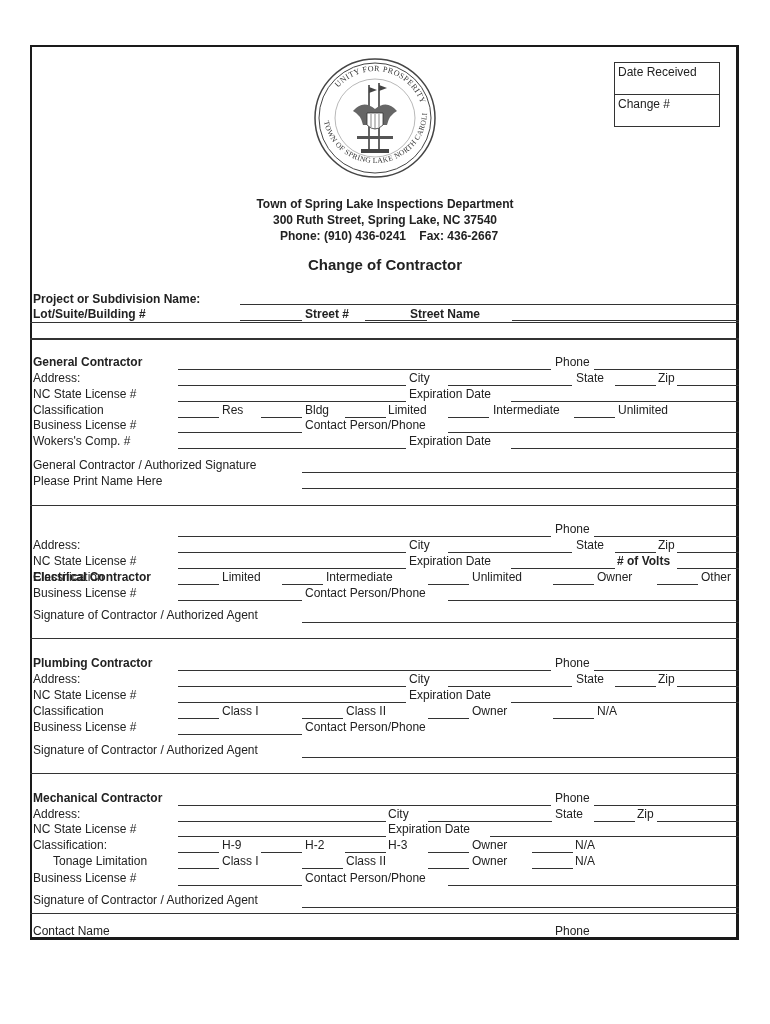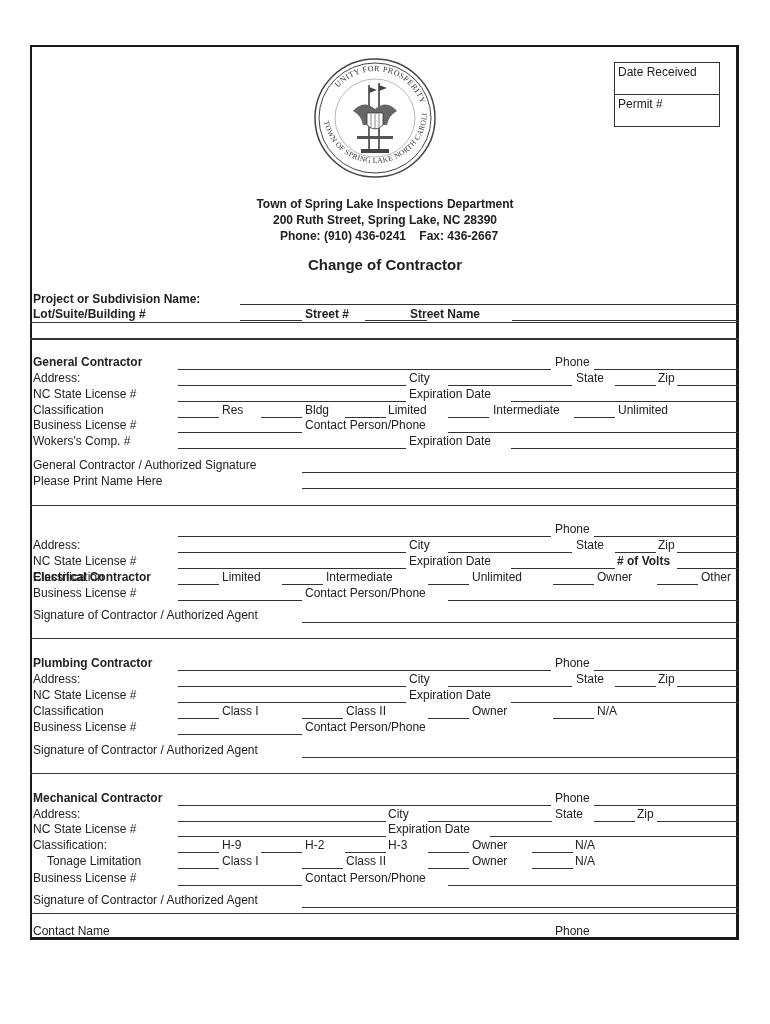--- a/index.html
+++ b/index.html
@@ -21,21 +21,21 @@
 </style>
 </head>
 <body>
 
 <div class="page"></div>
 
 <div class="box" style="left:614px;top:62px;width:106px;height:33px;">
   <span>Date Received</span>
 </div>
 <div class="box" style="left:614px;top:94px;width:106px;height:33px;">
-  <span>Permit #</span>
+  <span>Change #</span>
 </div>
 
 <svg class="seal" viewBox="0 0 124 122">
   <ellipse cx="62" cy="61" rx="60" ry="59" fill="none" stroke="#444" stroke-width="1.5"></ellipse>
   <ellipse cx="62" cy="61" rx="56" ry="55" fill="none" stroke="#444" stroke-width="1"></ellipse>
   <ellipse cx="62" cy="61" rx="40" ry="39" fill="none" stroke="#888" stroke-width="0.6"></ellipse>
   <line x1="56" y1="28" x2="56" y2="92" stroke="#333" stroke-width="1.5"></line>
   <line x1="66" y1="26" x2="66" y2="92" stroke="#333" stroke-width="1.5"></line>
   <path d="M56 30 l8 3 l-8 3z" fill="#444"></path>
   <path d="M66 28 l8 3 l-8 3z" fill="#444"></path>
@@ -52,21 +52,21 @@
   </defs>
   <text font-size="8" font-family="Liberation Serif, serif" fill="#333" letter-spacing="0.5">
     <textPath href="#arcTop" startOffset="22%">UNITY FOR PROSPERITY</textPath>
   </text>
   <text font-size="7.5" font-family="Liberation Serif, serif" fill="#333" letter-spacing="0.3">
     <textPath href="#arcBot" startOffset="6%">TOWN OF SPRING LAKE NORTH CAROLINA</textPath>
   </text>
 </svg>
 
 <div class="abs center header-text" style="left:200px;width:370px;top:197px;">Town of Spring Lake Inspections Department</div>
-<div class="abs center header-text" style="left:200px;width:370px;top:213px;">200 Ruth Street, Spring Lake, NC 28390</div>
+<div class="abs center header-text" style="left:200px;width:370px;top:213px;">300 Ruth Street, Spring Lake, NC 37540</div>
 <div class="abs center header-text" style="left:204px;width:370px;top:229px;white-space:pre;">Phone: (910) 436-0241    Fax: 436-2667</div>
 <div class="abs center title" style="left:200px;width:370px;top:256px;">Change of Contractor</div>
 
 <div class="abs lbl b" style="left:33px;top:292px;">Project or Subdivision Name:</div>
 <div class="fld" style="left:240px;top:290px;width:499px;"></div>
 <div class="abs lbl b" style="left:33px;top:307px;">Lot/Suite/Building #</div>
 <div class="fld" style="left:240px;top:306px;width:62px;"></div>
 <div class="abs lbl b" style="left:305px;top:307px;">Street #</div>
 <div class="fld" style="left:365px;top:306px;width:62px;"></div>
 <div class="abs lbl b" style="left:410px;top:307px;">Street Name</div>
@@ -224,21 +224,21 @@
 <div class="abs lbl" style="left:222px;top:838px;">H-9</div>
 <div class="fld" style="left:261px;top:838px;width:41px;"></div>
 <div class="abs lbl" style="left:305px;top:838px;">H-2</div>
 <div class="fld" style="left:345px;top:838px;width:41px;"></div>
 <div class="abs lbl" style="left:388px;top:838px;">H-3</div>
 <div class="fld" style="left:428px;top:838px;width:41px;"></div>
 <div class="abs lbl" style="left:472px;top:838px;">Owner</div>
 <div class="fld" style="left:532px;top:838px;width:41px;"></div>
 <div class="abs lbl" style="left:575px;top:838px;">N/A</div>
 
-<div class="abs lbl" style="left:17px;top:854px;padding-left:30px;">Tonage Limitation</div>
+<div class="abs lbl" style="left:23px;top:854px;padding-left:30px;">Tonage Limitation</div>
 <div class="fld" style="left:178px;top:854px;width:41px;"></div>
 <div class="abs lbl" style="left:222px;top:854px;">Class I</div>
 <div class="fld" style="left:302px;top:854px;width:41px;"></div>
 <div class="abs lbl" style="left:346px;top:854px;">Class II</div>
 <div class="fld" style="left:428px;top:854px;width:41px;"></div>
 <div class="abs lbl" style="left:472px;top:854px;">Owner</div>
 <div class="fld" style="left:532px;top:854px;width:41px;"></div>
 <div class="abs lbl" style="left:575px;top:854px;">N/A</div>
 
 <div class="abs lbl" style="left:33px;top:871px;">Business License #</div>

